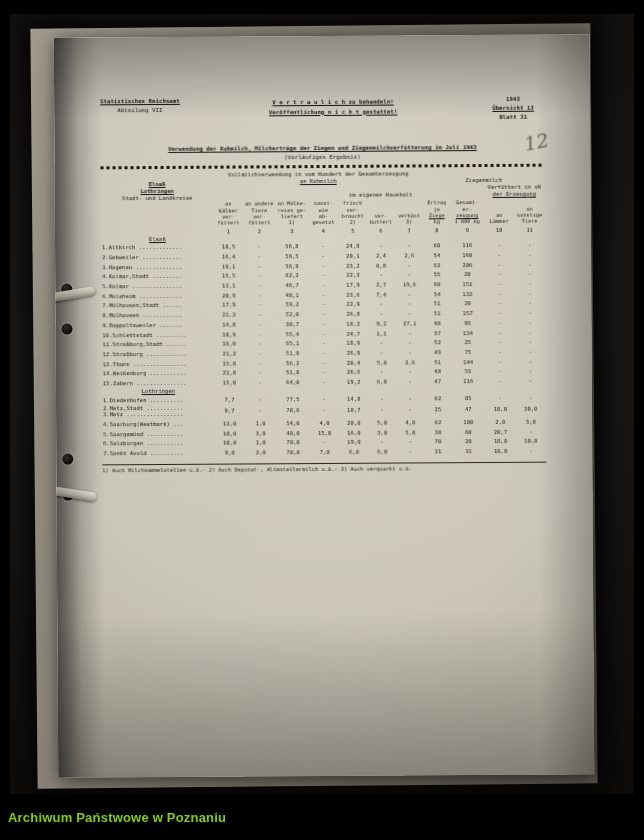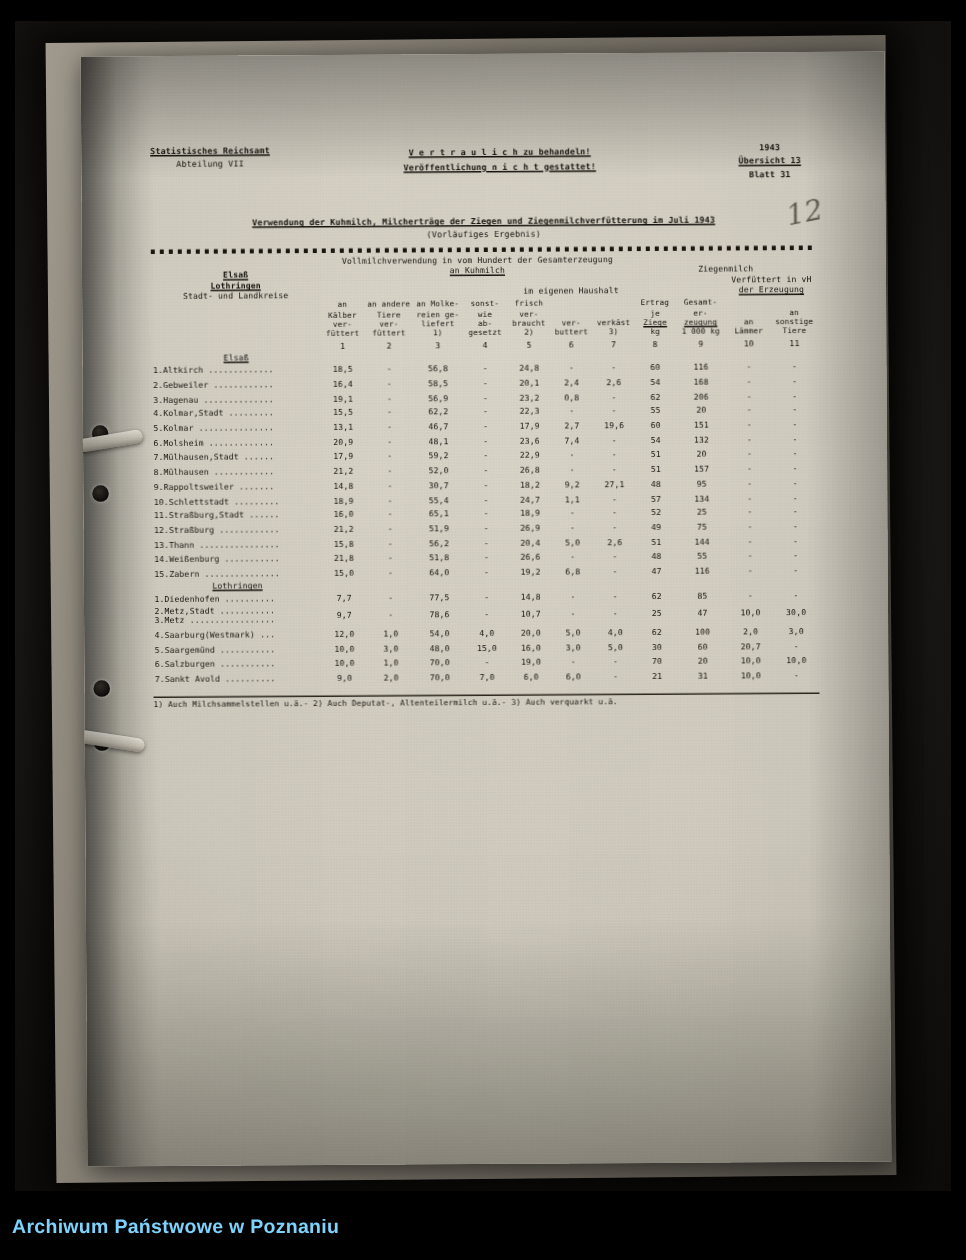--- a/index.html
+++ b/index.html
@@ -173,21 +173,21 @@
 
   
   .wm {
     position: absolute;
     left: 0; bottom: 0; width: 100%; height: 46px;
     background: #000;
     display: flex; align-items: center;
   }
   .wm span {
     font-family: "Liberation Sans", sans-serif;
-    font-size: 13px; font-weight: bold; color: #7dd3fc;
+    font-size: 13px; font-weight: bold; color: #84cc16;
     padding-left: 8px;
     letter-spacing: .2px;
   }
 </style>
 </head>
 <body>
 
 <div id="scan">
 
   <div class="backing"></div>

